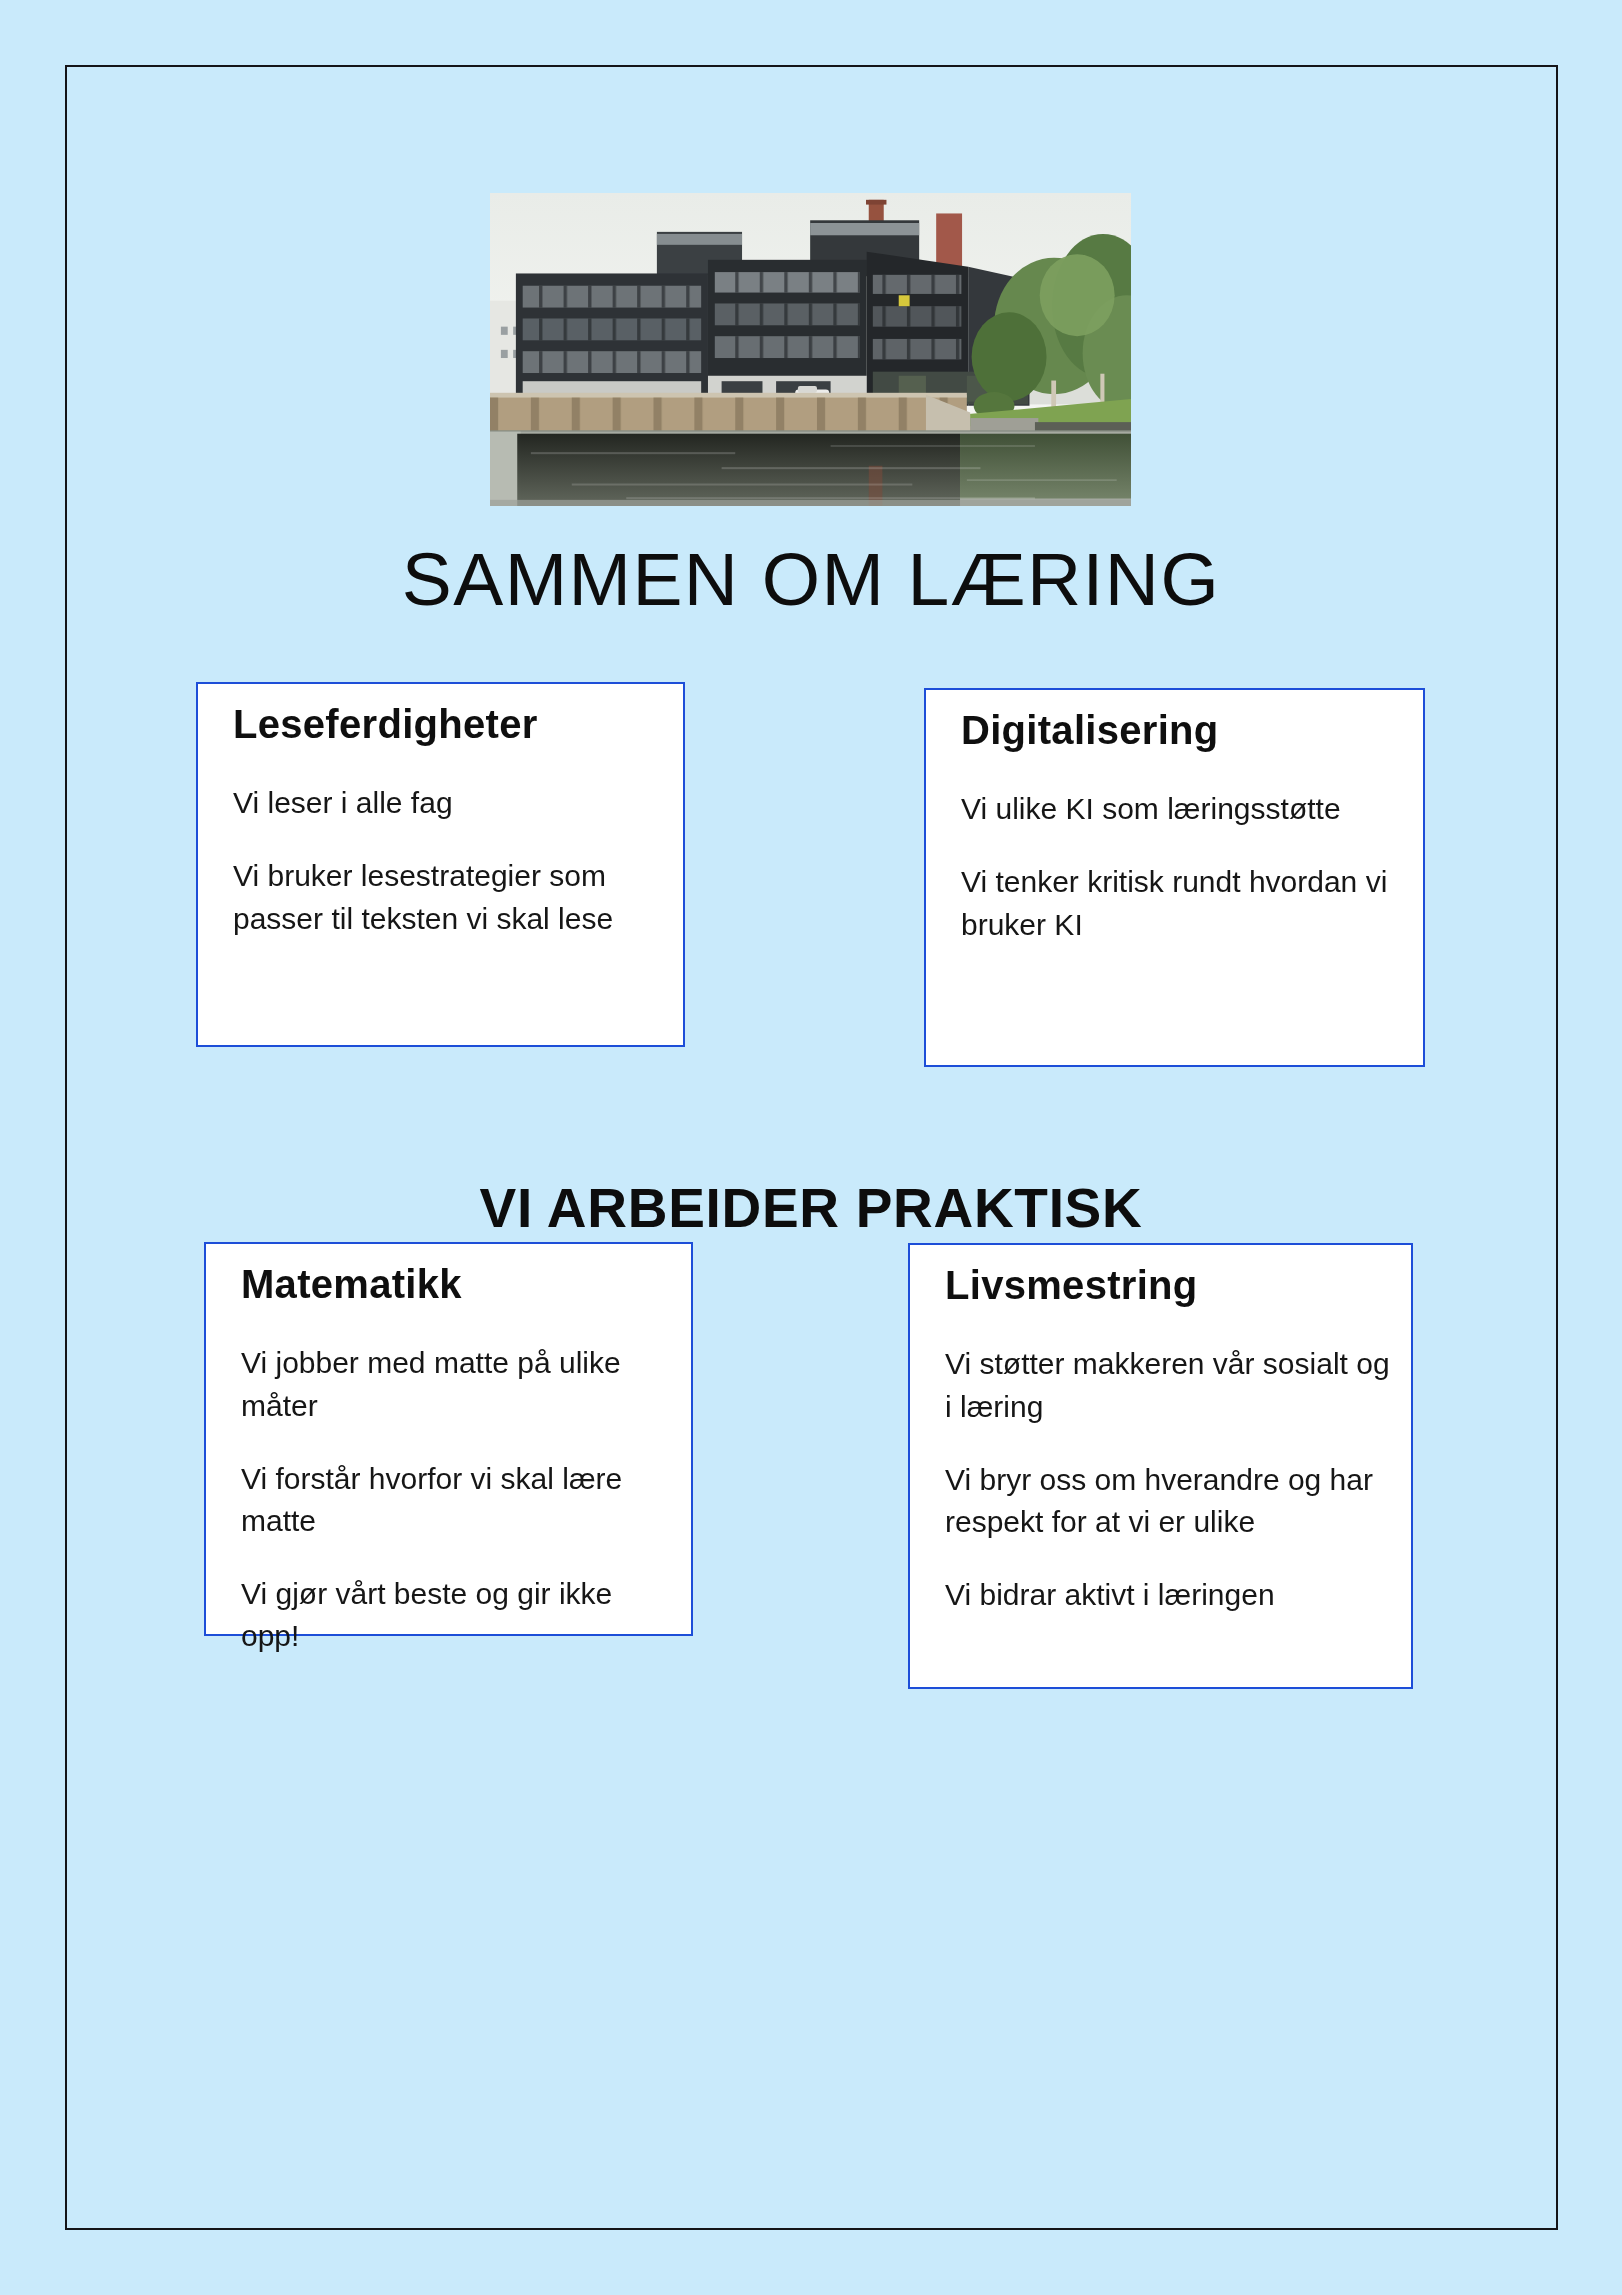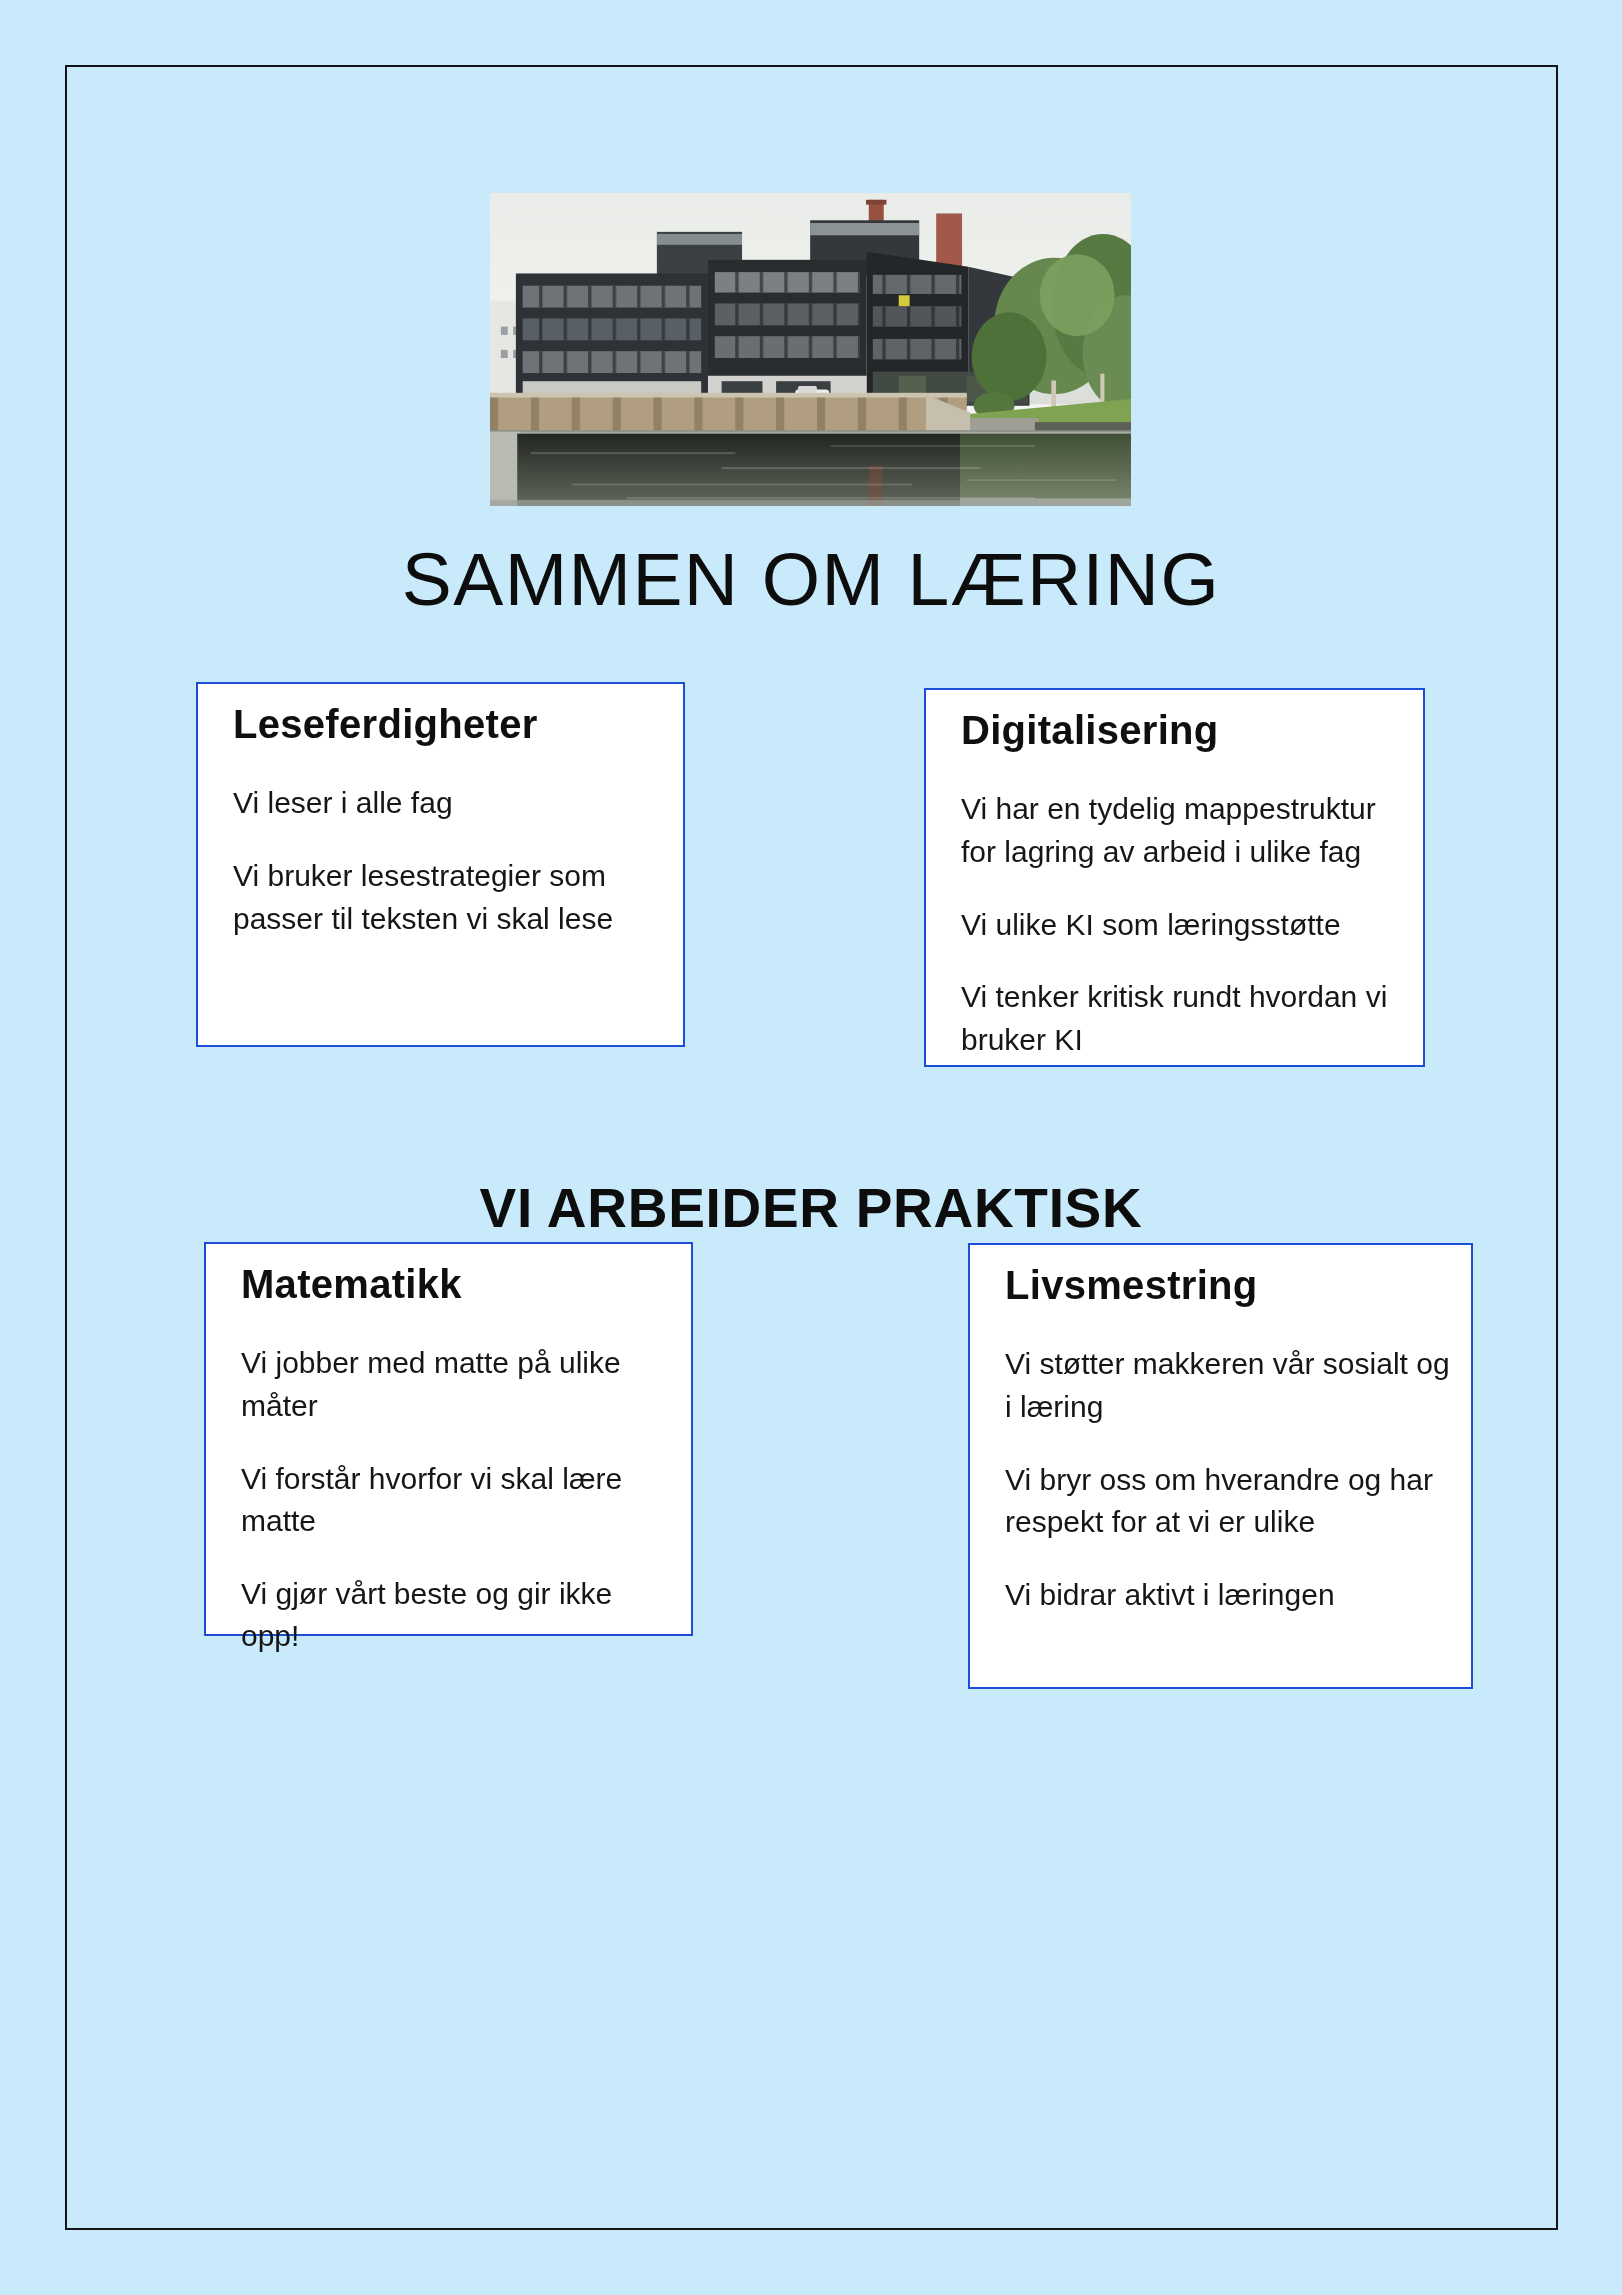--- a/index.html
+++ b/index.html
@@ -38,21 +38,21 @@
   .card h2{
     margin:0 0 34px 0;font-size:40px;font-weight:700;line-height:1.2;
     letter-spacing:0.3px;color:#0f0f0f;
   }
   .card p{
     margin:0 0 30px 0;font-size:30px;line-height:1.42;color:#161616;
   }
   .card1{left:196px;top:682px;width:489px;height:365px;}
   .card2{left:924px;top:676px;width:501px;height:379px;margin-top:12px;}
   .card3{left:204px;top:1242px;width:489px;height:394px;}
-  .card4{left:968px;top:1243px;width:505px;height:446px;}
+  .card4{left:908px;top:1243px;width:505px;height:446px;}
 </style>
 </head>
 <body>
 
 <div class="page">
 
   <div class="frame"></div>
 
   <svg class="photo" viewBox="0 0 941 459" preserveAspectRatio="none" role="img">
     <defs>
@@ -183,21 +183,20 @@
   <h1 class="title1">SAMMEN OM LÆRING</h1>
 
   <section class="card card1">
     <h2>Leseferdigheter</h2>
     <p>Vi leser i alle fag</p>
     <p>Vi bruker lesestrategier som passer til teksten vi skal lese</p>
   </section>
 
   <section class="card card2">
     <h2>Digitalisering</h2>
-    <p>Vi har en tydelig mappestruktur for lagring av arbeid i ulike fag</p>
     <p>Vi ulike KI som læringsstøtte</p>
     <p>Vi tenker kritisk rundt hvordan vi bruker KI</p>
   </section>
 
   <h2 class="title2">VI ARBEIDER PRAKTISK</h2>
 
   <section class="card card3">
     <h2>Matematikk</h2>
     <p>Vi jobber med matte på ulike måter</p>
     <p>Vi forstår hvorfor vi skal lære matte</p>

